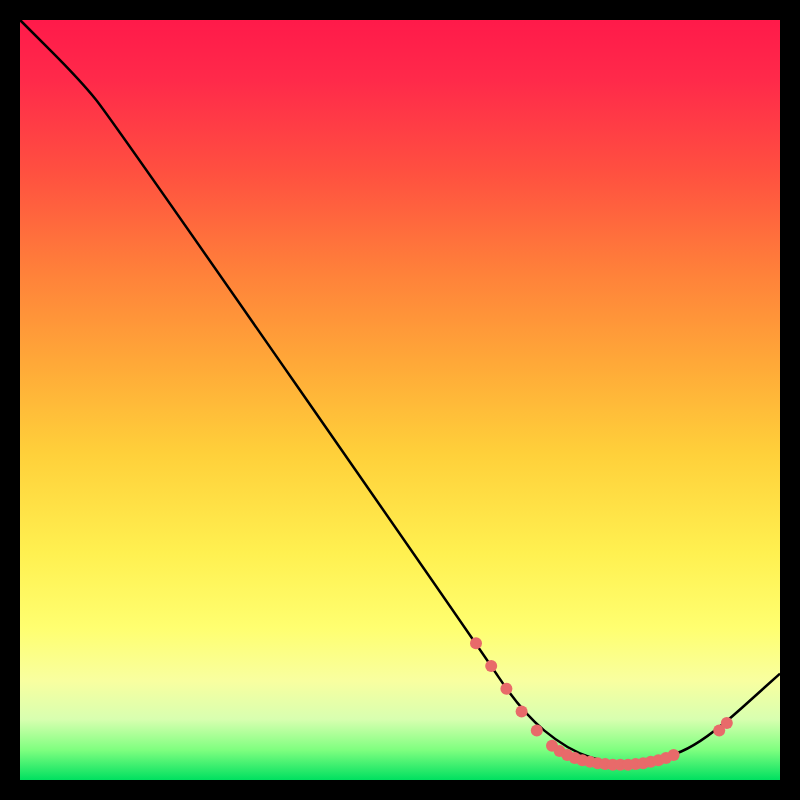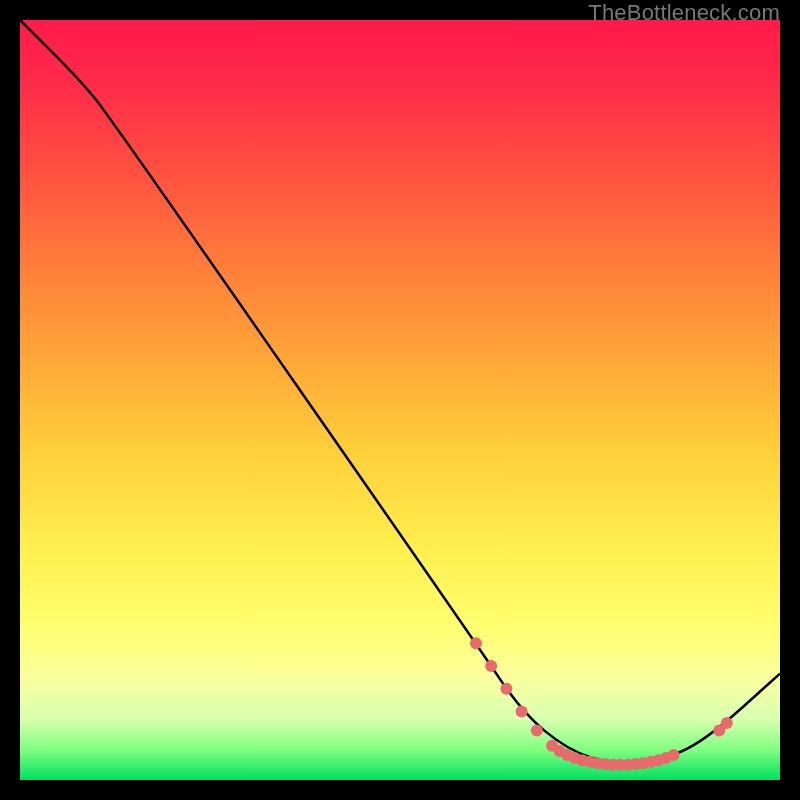--- a/index.html
+++ b/index.html
@@ -86,14 +86,13 @@
           <circle cx="623.20" cy="743.28" r="6" fill="#e86a6a"></circle>
           <circle cx="630.80" cy="741.76" r="6" fill="#e86a6a"></circle>
           <circle cx="638.40" cy="740.24" r="6" fill="#e86a6a"></circle>
           <circle cx="646.00" cy="737.96" r="6" fill="#e86a6a"></circle>
           <circle cx="653.60" cy="734.92" r="6" fill="#e86a6a"></circle>
           <circle cx="699.20" cy="710.60" r="6" fill="#e86a6a"></circle>
           <circle cx="706.80" cy="703.00" r="6" fill="#e86a6a"></circle>
         </g>
     </svg>
   </div>
-  <div class="watermark">TheBottleneck.com</div>
 </div>
 
 </body></html>

